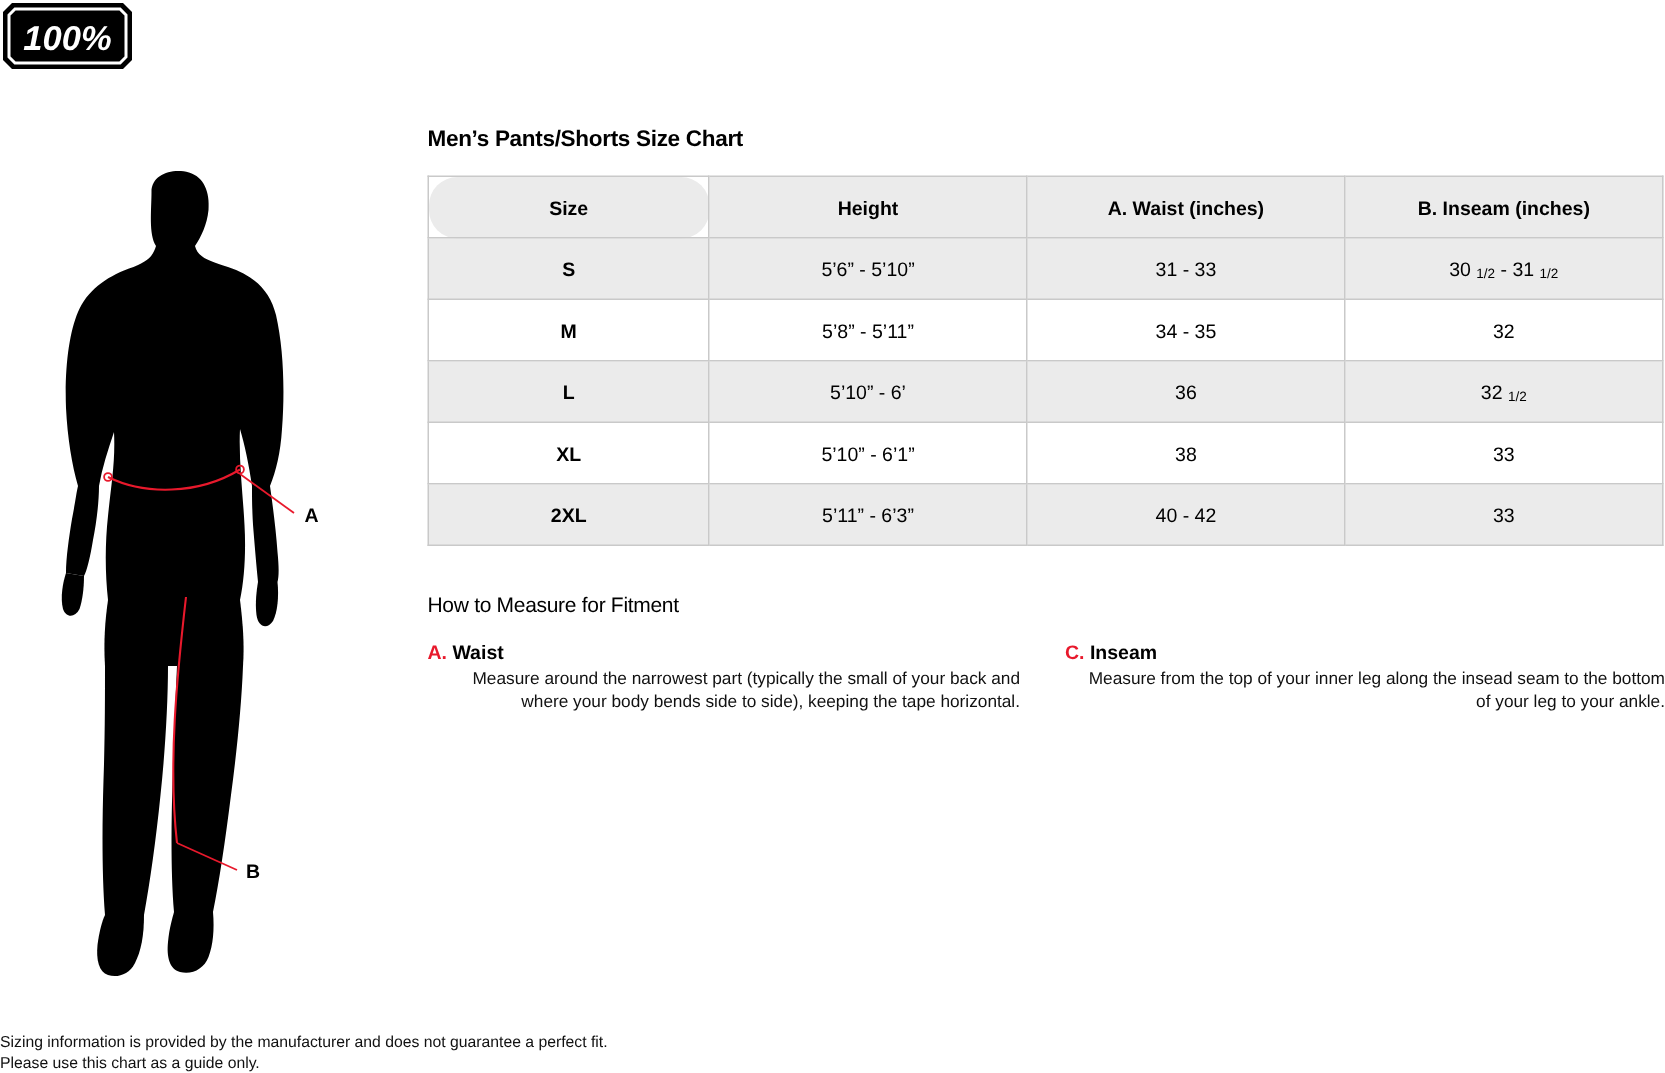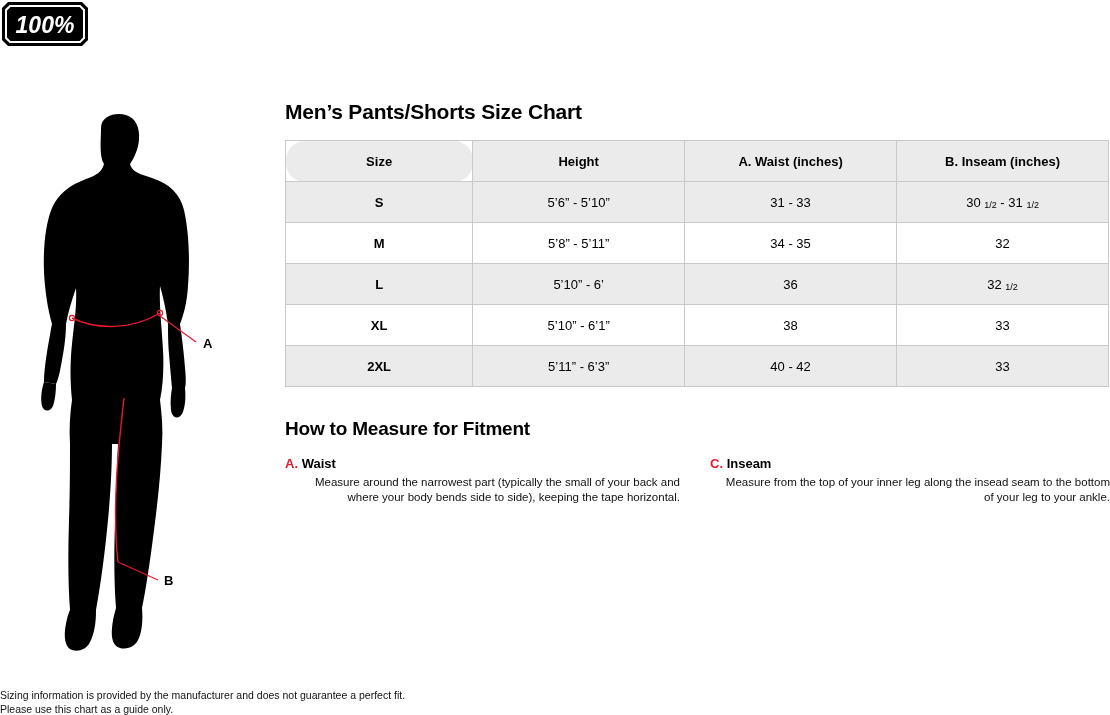--- a/index.html
+++ b/index.html
@@ -38,23 +38,23 @@
 
   
   .content {
     position: absolute;
     left: 285px;
     top: 84px;
     width: 825px;
   }
 
   h1.chart-title {
-    font-size: 21px;
-    font-weight: bold;
-    margin: 16px 0 16px 0;
+    font-size: 15px;
+    font-weight: bold;
+    margin: 0 0 16px 0;
     letter-spacing: -0.2px;
   }
 
   table.size-chart {
     border-collapse: collapse;
     width: 824px;
     table-layout: fixed;
   }
   table.size-chart th,
   table.size-chart td {
@@ -81,22 +81,22 @@
     font-weight: bold;
   }
   .frac {
     font-size: 9px;
     vertical-align: baseline;
     position: relative;
     top: 1px;
   }
 
   h2.measure-title {
-    font-size: 19px;
-    font-weight: bold;
+    font-size: 14px;
+    font-weight: normal;
     margin: 31px 0 16px 0;
     letter-spacing: -0.2px;
   }
 
   .measure-cols {
     display: flex;
     gap: 0px;
   }
   .measure-col {
     width: 425px;

